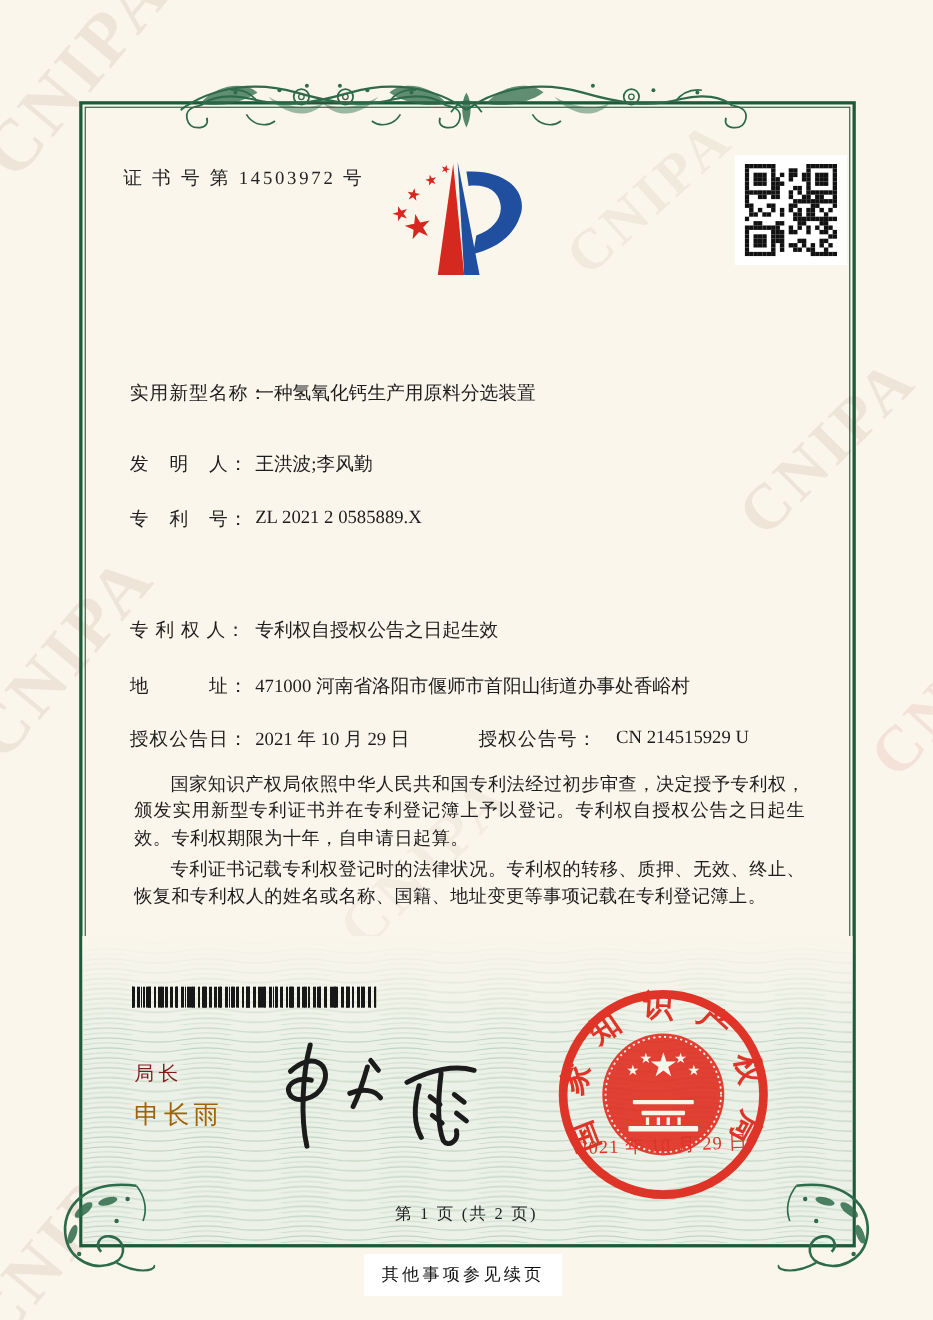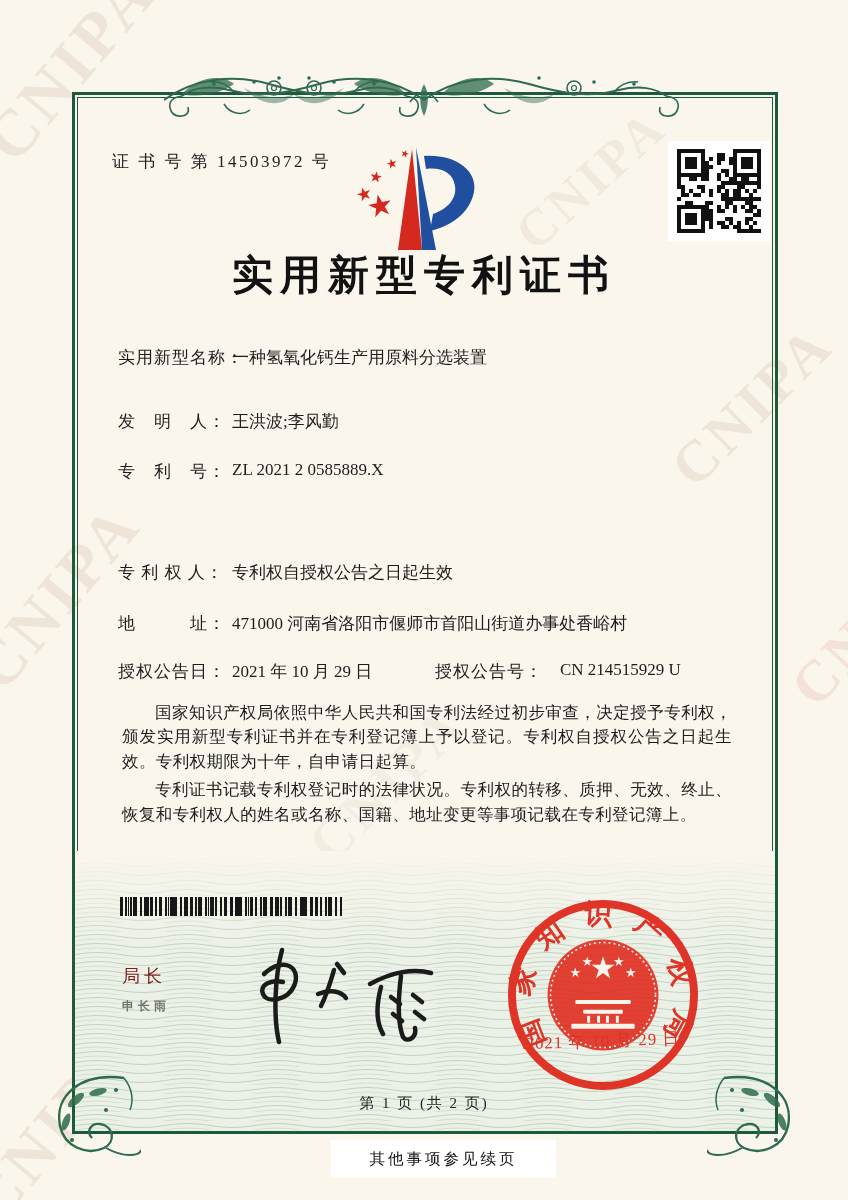--- a/index.html
+++ b/index.html
@@ -40,28 +40,28 @@
   .paras p{margin:4px;font-size:16.5px;line-height:1.48;color:#1d1d1d;
            text-indent:2em;text-align:justify;letter-spacing:.4px;}
 
   .barcode{position:absolute;left:120px;top:897px;width:222px;height:19px;
     background:
       repeating-linear-gradient(90deg,#171717 0 2px,rgba(0,0,0,0) 2px 5px),
       repeating-linear-gradient(90deg,#171717 0 1px,rgba(0,0,0,0) 1px 8px),
       repeating-linear-gradient(90deg,#171717 0 3px,rgba(0,0,0,0) 3px 13px);}
 
   .signer-title{position:absolute;left:122px;top:964px;font-size:18px;color:#7f1d1d;letter-spacing:4px;}
-  .signer-name{position:absolute;left:122px;top:998px;font-size:12px;color:#737373;letter-spacing:4px;font-weight:bold;}
+  .signer-name{position:absolute;left:122px;top:998px;font-size:23px;color:#a16207;letter-spacing:4px;}
   .signature{position:absolute;left:252px;top:942px;}
 
   .seal{position:absolute;left:504px;top:896px;opacity:.95;}
 
   .page-num{position:absolute;left:0;right:0;top:1094px;text-align:center;
             font-size:15px;color:#222;letter-spacing:2px;}
-  .note-box{position:absolute;left:331px;top:1140px;width:225px;height:38px;
+  .note-box{position:absolute;left:331px;top:1140px;width:180px;height:38px;
             background:#ffffff;display:flex;align-items:center;justify-content:center;
             font-size:15.5px;letter-spacing:3px;color:#111;}
 
   .ornament-top{position:absolute;left:164px;top:62px;}
   .corner-left{position:absolute;left:46px;top:1070px;}
   .corner-right{position:absolute;left:707px;top:1070px;transform:scaleX(-1);}
   .content{position:absolute;inset:0;}
 </style>
 </head>
 <body>
@@ -338,21 +338,20 @@
             <rect x="60" y="80" width="4" height="4"></rect>
             <rect x="64" y="80" width="4" height="4"></rect>
             <rect x="68" y="80" width="4" height="4"></rect>
             <rect x="72" y="80" width="4" height="4"></rect>
             <rect x="76" y="80" width="4" height="4"></rect>
             <rect x="80" y="80" width="4" height="4"></rect>
           </g>
       </svg>
     </div>
 
-    <div class="title">实用新型专利证书</div>
 
     <div class="row" style="top:346px;font-family:Liberation Serif, serif;">
       <span class="lbl">实用新型名称：</span>
       <span class="val">一种氢氧化钙生产用原料分选装置</span>
     </div>
     <div class="row" style="top:410px;">
       <span class="lbl">发　明　人：</span>
       <span class="val">王洪波;李风勤</span>
     </div>
     <div class="row" style="top:460px;">

